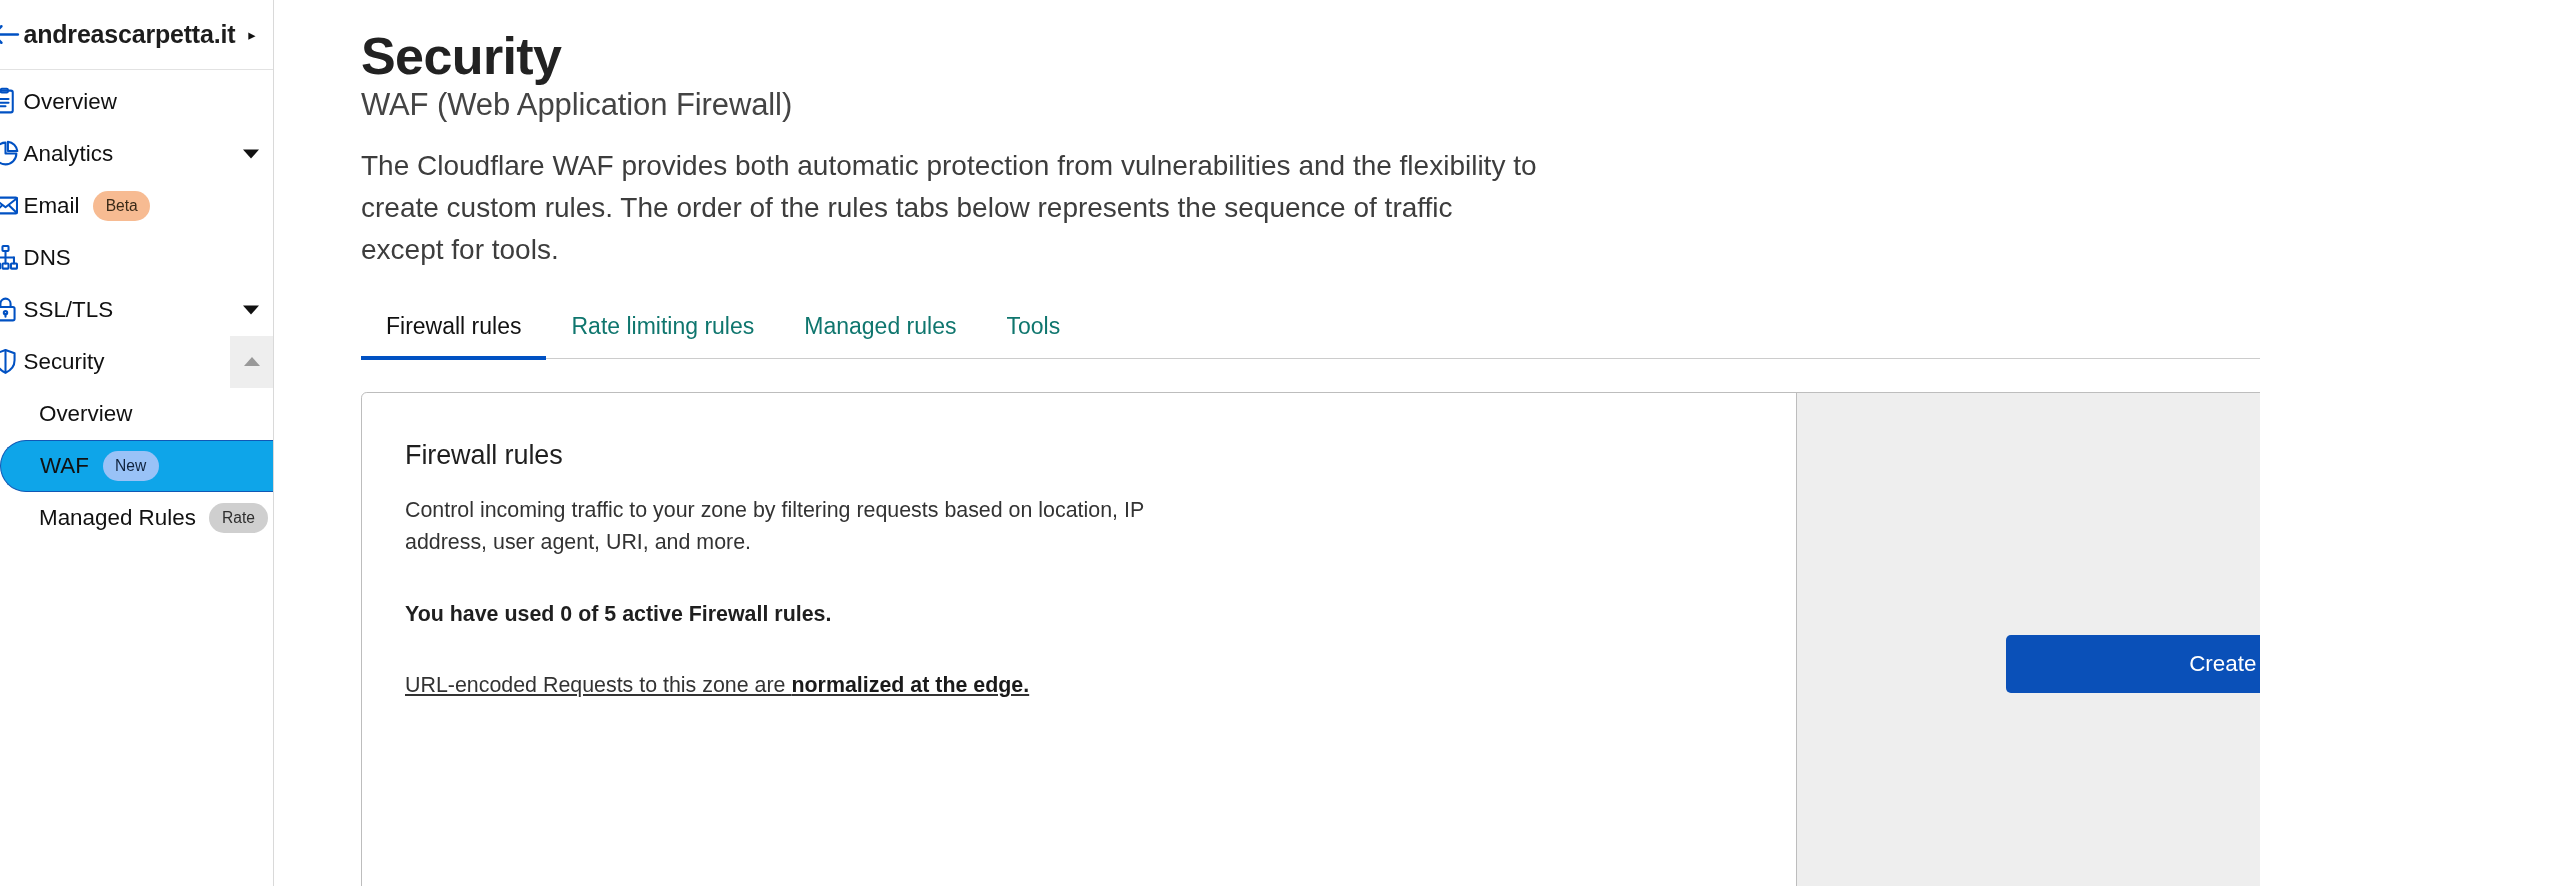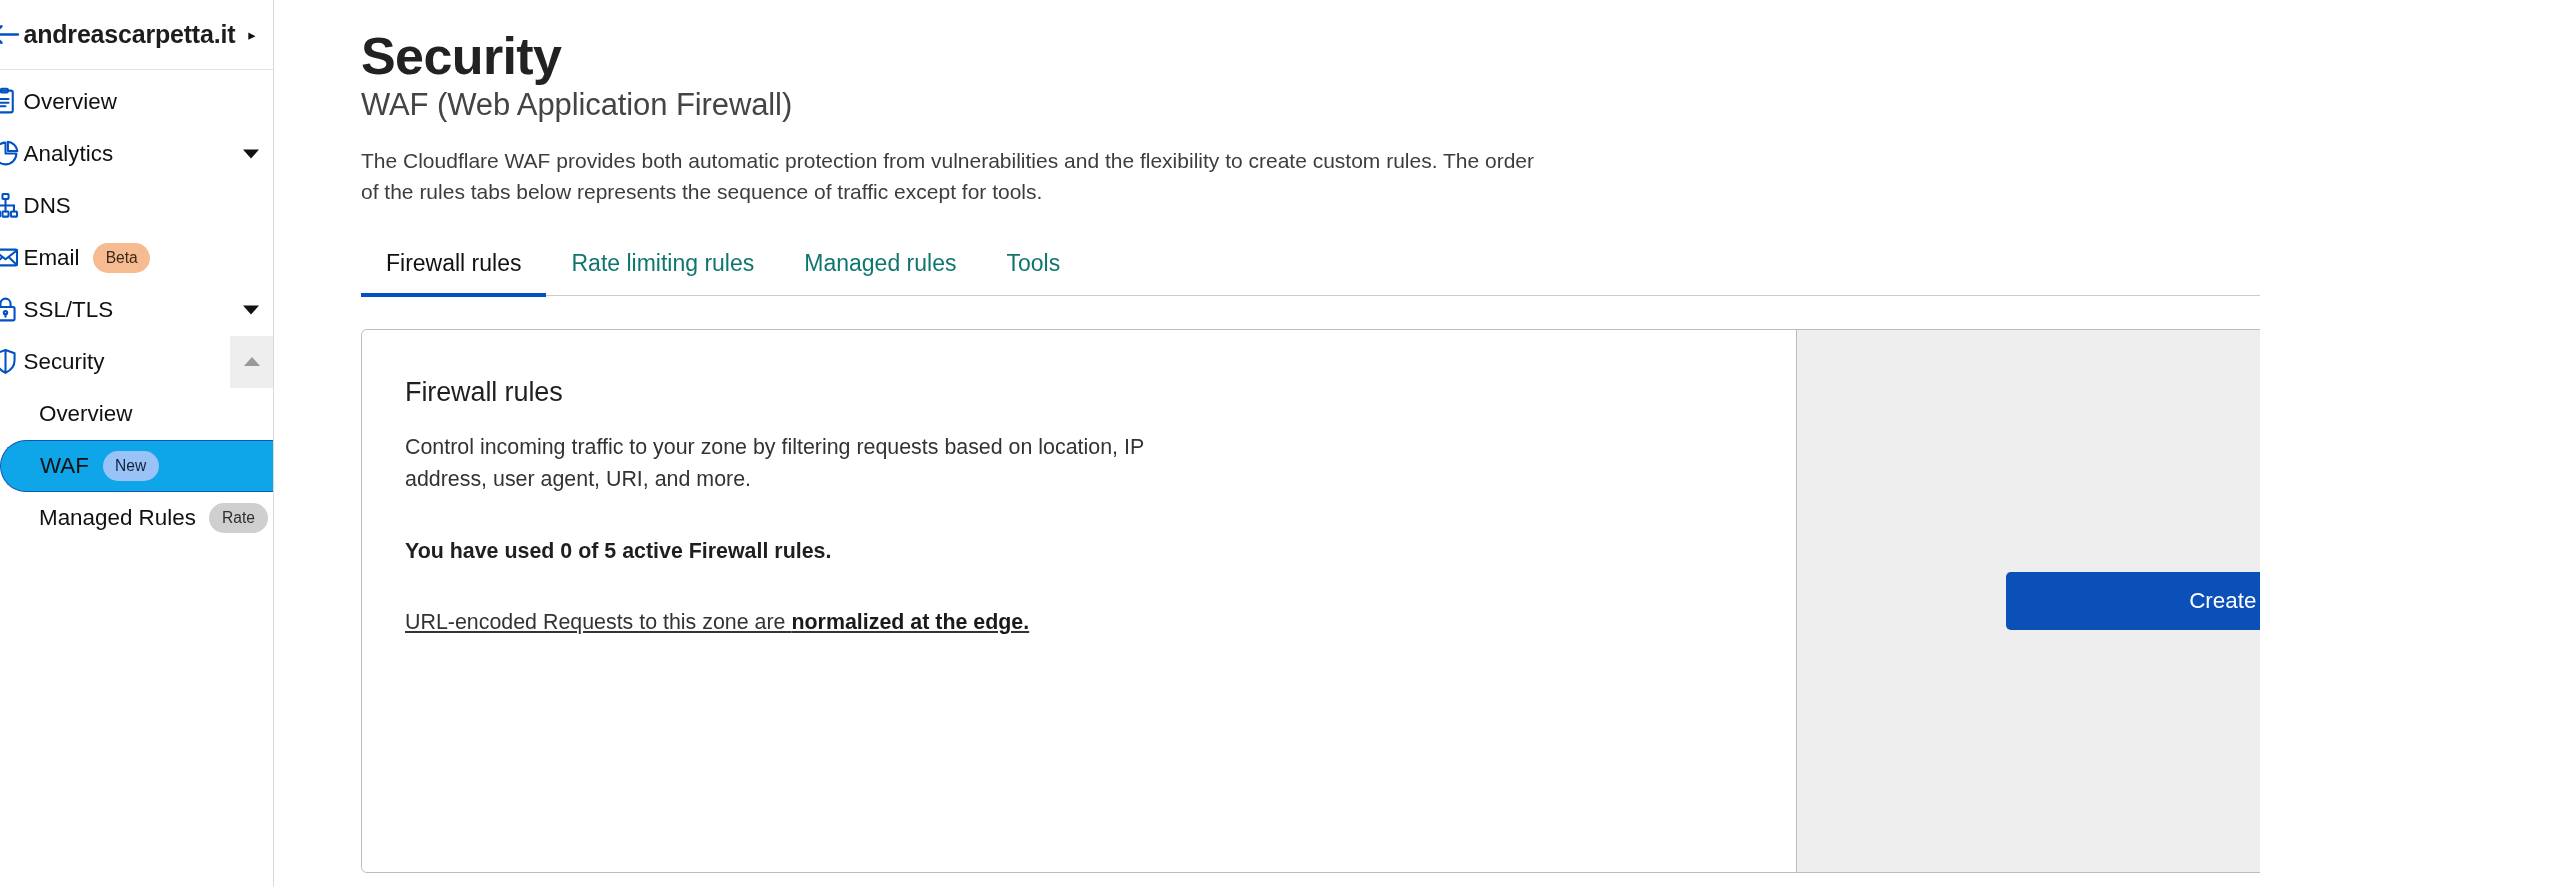--- a/index.html
+++ b/index.html
@@ -171,21 +171,21 @@
     line-height: 1.12;
   }
   .page-subtitle {
     font-size: 31px;
     color: #444444;
     font-weight: normal;
     margin-top: 1.9px;
     letter-spacing: -0.1px;
   }
   .page-desc {
-    font-size: 21px;
+    font-size: 28px;
     color: #3d3d3d;
     line-height: 1.5;
     margin-top: 21.4px;
     max-width: 1176px;
   }
 
   .tabs {
     margin-top: 33px;
     display: flex;
     align-items: flex-end;
@@ -312,49 +312,49 @@
             <path d="M14 2.2a9 9 0 0 1 7.8 7.8H14z"></path>
           </svg>
         </span>
         <span class="nav-label">Analytics</span>
         <span class="nav-chevron"></span>
       </div>
 
       <div class="nav-item">
         <span class="nav-icon">
           <svg width="29" height="29" viewBox="0 0 24 24" fill="none" stroke="#0051c3" stroke-width="1.7" stroke-linecap="round" stroke-linejoin="round">
+            <rect x="2.5" y="5.5" width="19" height="13" rx="1"></rect>
+            <polyline points="2.5,6 12,13.5 21.5,6"></polyline>
+            <line x1="2.8" y1="18" x2="9" y2="12"></line>
+            <line x1="21.2" y1="18" x2="15" y2="12"></line>
+          </svg>
+        </span>
+        <span class="nav-label">Email</span>
+        <span class="badge badge-beta">Beta</span>
+      </div>
+
+      <div class="nav-item">
+        <span class="nav-icon">
+          <svg width="29" height="29" viewBox="0 0 24 24" fill="none" stroke="#0051c3" stroke-width="1.7" stroke-linecap="round" stroke-linejoin="round">
             <rect x="9.5" y="2.5" width="5" height="4.2" rx="0.6"></rect>
             <rect x="2.5" y="17" width="5" height="4.2" rx="0.6"></rect>
             <rect x="9.5" y="17" width="5" height="4.2" rx="0.6"></rect>
             <rect x="16.5" y="17" width="5" height="4.2" rx="0.6"></rect>
             <line x1="12" y1="6.7" x2="12" y2="17"></line>
             <line x1="5" y1="17" x2="5" y2="12"></line>
             <line x1="19" y1="17" x2="19" y2="12"></line>
             <line x1="5" y1="12" x2="19" y2="12"></line>
           </svg>
         </span>
         <span class="nav-label">DNS</span>
       </div>
 
       <div class="nav-item">
         <span class="nav-icon">
           <svg width="29" height="29" viewBox="0 0 24 24" fill="none" stroke="#0051c3" stroke-width="1.7" stroke-linecap="round" stroke-linejoin="round">
-            <rect x="2.5" y="5.5" width="19" height="13" rx="1"></rect>
-            <polyline points="2.5,6 12,13.5 21.5,6"></polyline>
-            <line x1="2.8" y1="18" x2="9" y2="12"></line>
-            <line x1="21.2" y1="18" x2="15" y2="12"></line>
-          </svg>
-        </span>
-        <span class="nav-label">Email</span>
-        <span class="badge badge-beta">Beta</span>
-      </div>
-
-      <div class="nav-item">
-        <span class="nav-icon">
-          <svg width="29" height="29" viewBox="0 0 24 24" fill="none" stroke="#0051c3" stroke-width="1.7" stroke-linecap="round" stroke-linejoin="round">
             <rect x="4.5" y="10" width="15" height="11" rx="1.4"></rect>
             <path d="M7.8 10V7.2a4.2 4.2 0 0 1 8.4 0V10"></path>
             <circle cx="12" cy="14.6" r="1.4"></circle>
             <line x1="12" y1="15.6" x2="12" y2="18"></line>
           </svg>
         </span>
         <span class="nav-label">SSL/TLS</span>
         <span class="nav-chevron"></span>
       </div>
 

